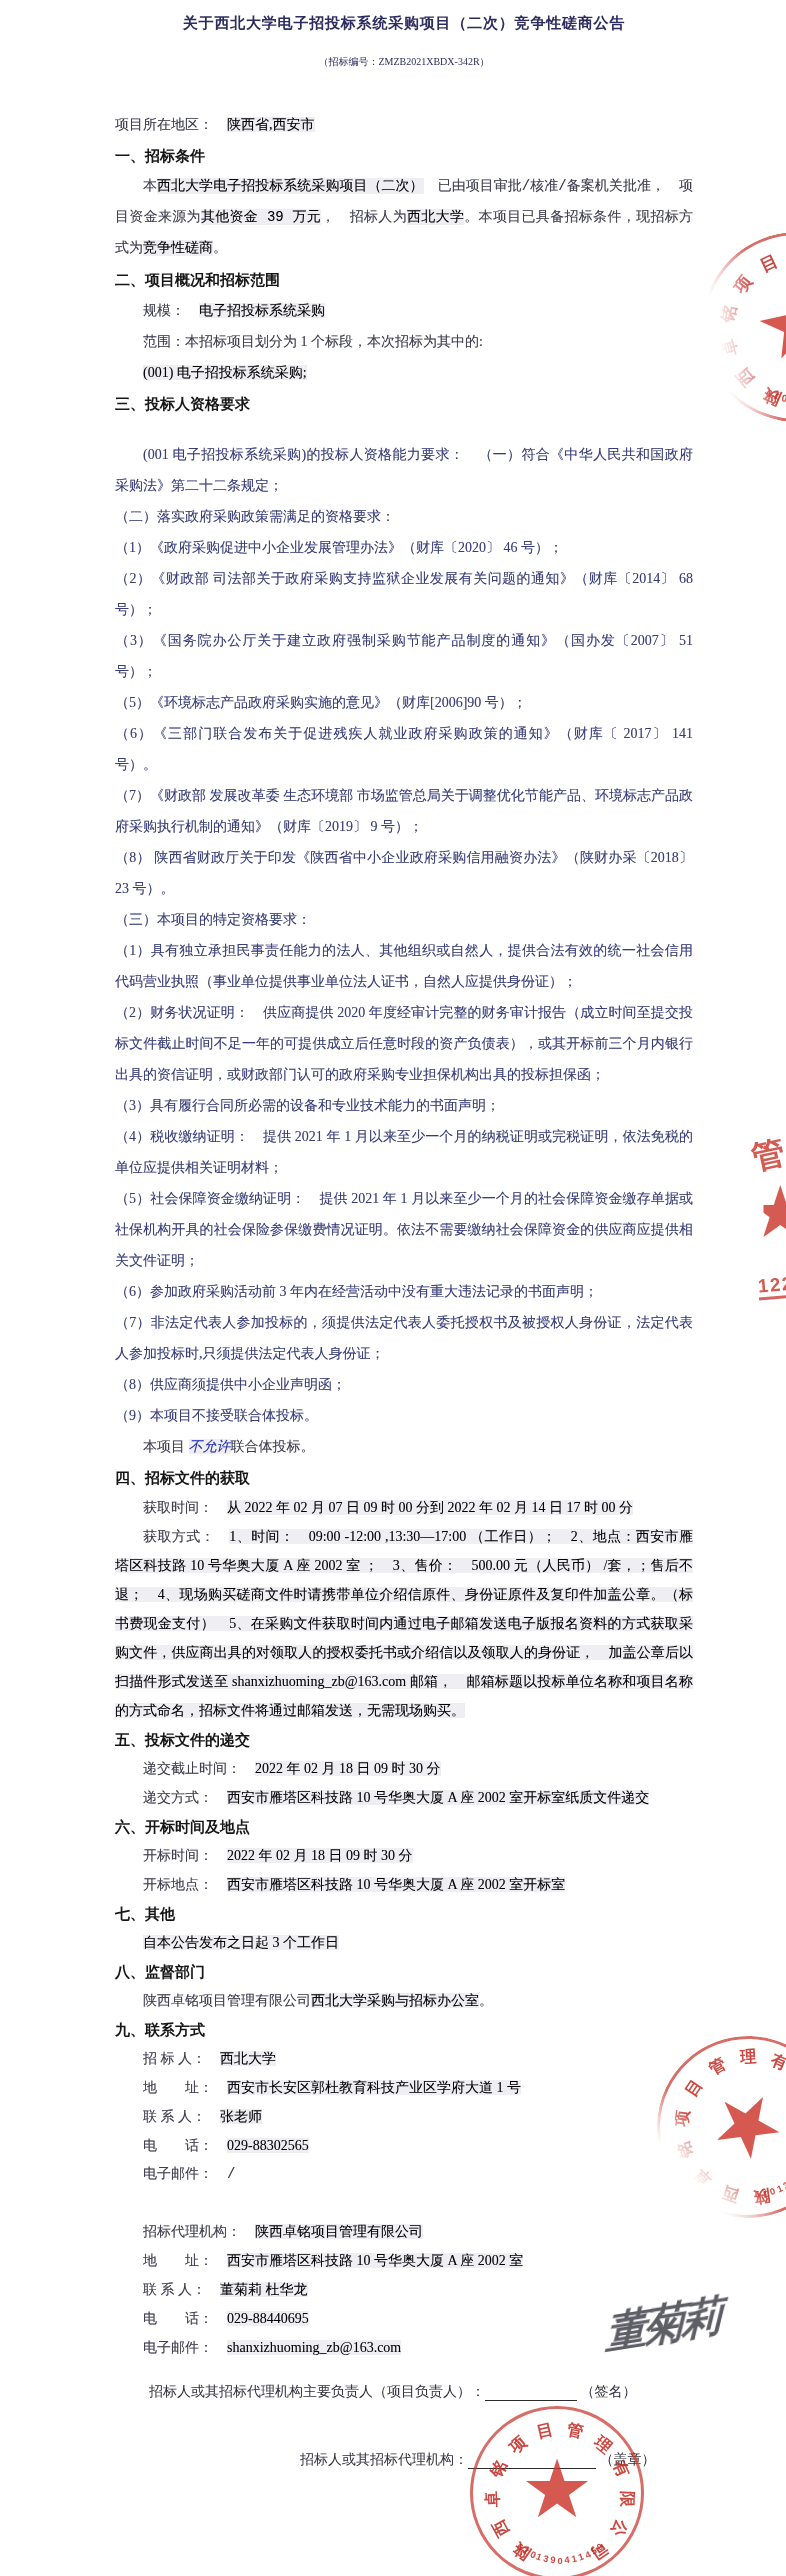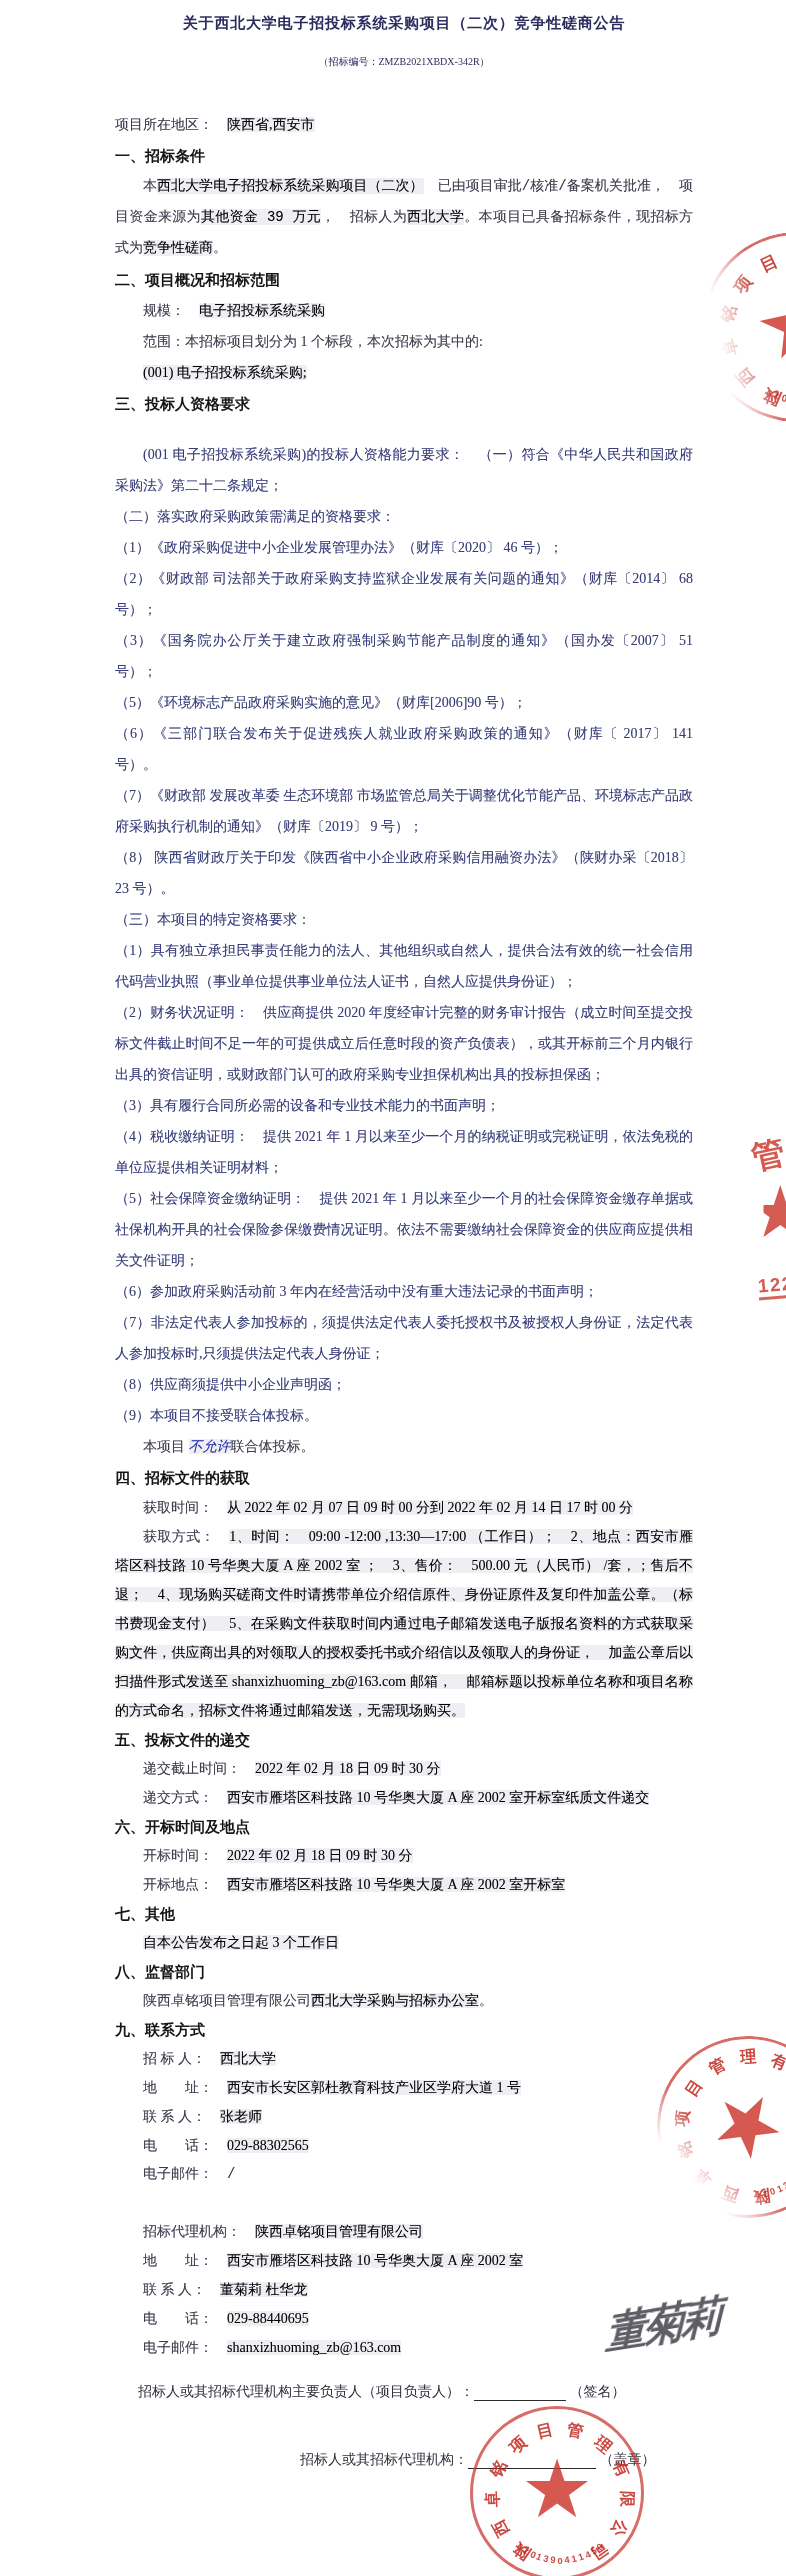--- a/index.html
+++ b/index.html
@@ -94,21 +94,21 @@
         <div class="p sm" style="text-indent: 2em; font-family: Liberation Mono, monospace;"><span class="t">电子邮件：　</span><span class="t">/</span></div>
         <div style="height: 28px;"></div>
         <div class="p sm" style="text-indent: 2em;"><span class="t">招标代理机构：　</span><span class="v">陕西卓铭项目管理有限公司</span></div>
         <div class="p sm" style="text-indent: 2em;"><span class="t">地　　址：　</span><span class="v">西安市雁塔区科技路 10 号华奥大厦 A 座 2002 室</span></div>
         <div class="p sm" style="text-indent: 2em;"><span class="t">联 系 人：　</span><span class="v">董菊莉 杜华龙</span></div>
         <div class="p sm" style="text-indent: 2em;"><span class="t">电　　话：　</span><span class="v">029-88440695</span></div>
         <div class="p sm" style="text-indent: 2em;"><span class="t">电子邮件：　</span><span class="v">shanxizhuoming_zb@163.com</span></div>
       </div>
   </div>
 
-  <div class="sign-line" style="left:138px;top:2383px;"><span>招标人或其招标代理机构主要负责人（项目负责人）：</span><span class="blank" style="width:92px;"></span> <span>（签名）</span></div>
+  <div class="sign-line" style="left:149px;top:2383px;"><span>招标人或其招标代理机构主要负责人（项目负责人）：</span><span class="blank" style="width:92px;"></span> <span>（签名）</span></div>
   <div class="sign-line" style="left:300px;top:2451px;"><span>招标人或其招标代理机构：</span><span class="blank" style="width:128px;"></span> <span>（盖章）</span></div>
 
   <div class="signature" style="left:605px;top:2297px;">
     <span class="hand">董菊莉</span>
   </div>
 
   <div class="stamp" style="left:470px;top:2406px;width:168px;height:168px;">
     <span class="star" style="font-size:81px;">★</span>
     <div class="arc">
         <span style="position: absolute; left: 49px; top: 142px; transform: translate(-50%, -50%) rotate(-145deg); font-size: 16.3px;">陕</span>

